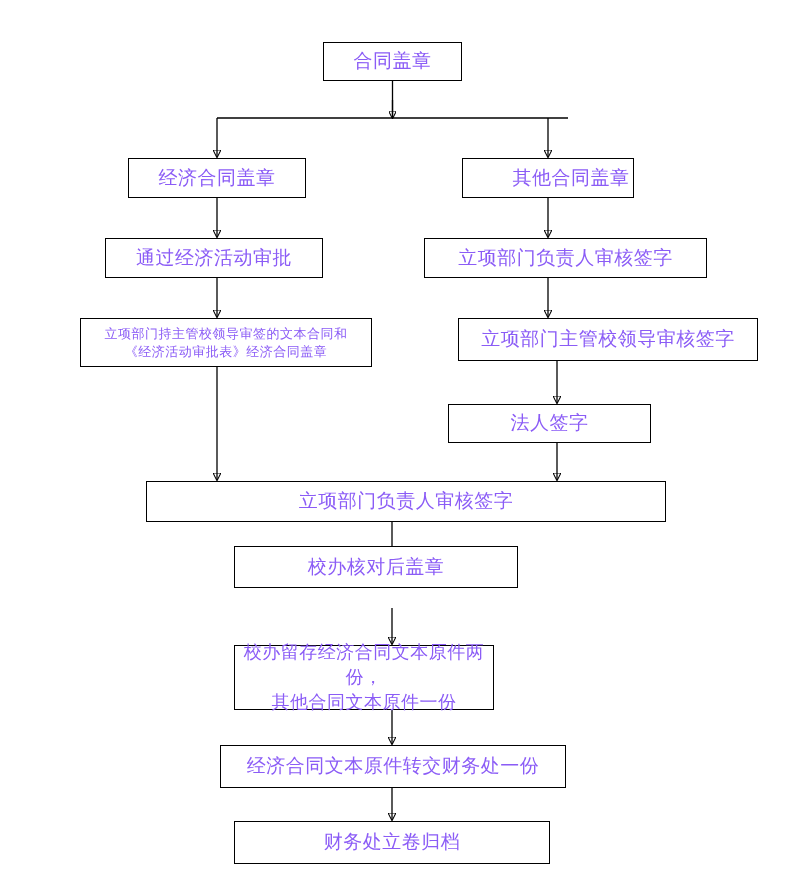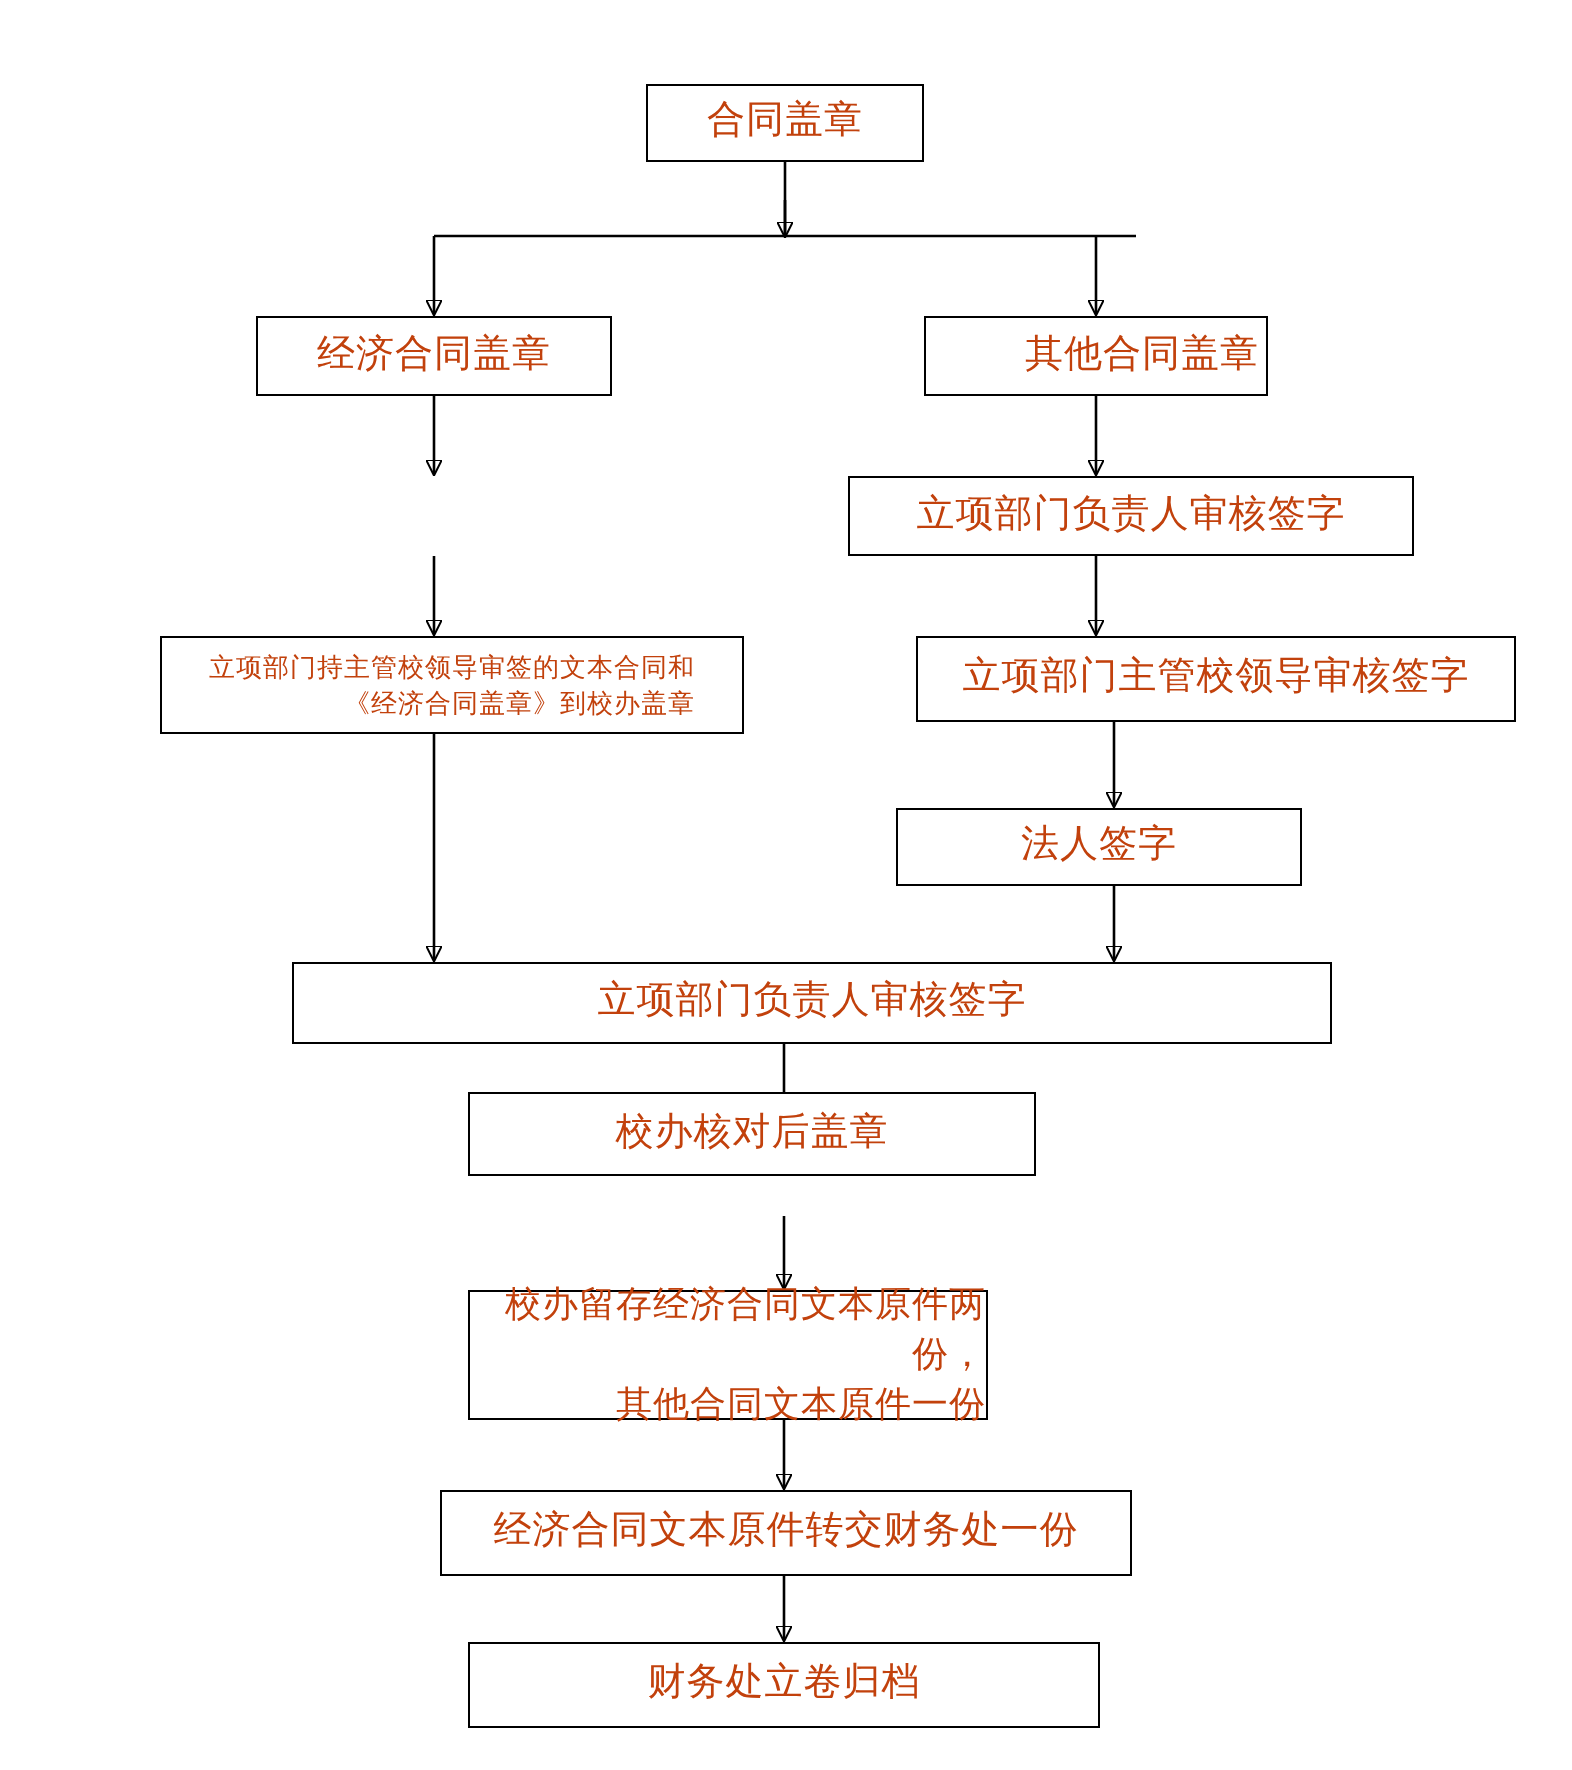--- a/index.html
+++ b/index.html
@@ -18,22 +18,22 @@
     overflow: hidden;
   }
   .node {
     position: absolute;
     box-sizing: border-box;
     border: 1.3px solid #000000;
     background: #ffffff;
     display: flex;
     align-items: center;
     justify-content: center;
-    text-align: right;
-    color: #c2410c;
+    text-align: center;
+    color: #8b5cf6;
     line-height: 1.38;
     letter-spacing: 0.5px;
     font-family: Liberation Serif, serif;
     white-space: pre-line;
     z-index: 2;
   }
   .node.size-lg { font-size: 19px; }
   .node.size-md { font-size: 18px; }
   .node.size-sm { font-size: 13px; }
 
@@ -89,23 +89,24 @@
     <path marker-end="url(#arrow)" d="M 392 608 L 392 644"></path>
 
     <path marker-end="url(#arrow)" d="M 392 710 L 392 744"></path>
 
     <path marker-end="url(#arrow)" d="M 392 788 L 392 820"></path>
   </svg>
 
   <div class="node size-lg" style="left: 323px; top: 42px; width: 139px; height: 39px;">合同盖章</div>
   <div class="node size-lg" style="left: 128px; top: 158px; width: 178px; height: 40px;">经济合同盖章</div>
   <div class="node size-lg" style="left: 462px; top: 158px; width: 172px; height: 40px; padding-left: 46px;">其他合同盖章</div>
+  <div class="node size-lg" style="left: 105px; top: 238px; width: 218px; height: 40px;">通过经济活动审批</div>
   <div class="node size-lg" style="left: 424px; top: 238px; width: 283px; height: 40px;">立项部门负责人审核签字</div>
   <div class="node size-sm" style="left: 80px; top: 318px; width: 292px; height: 49px;">立项部门持主管校领导审签的文本合同和
-《经济合同盖章》到校办盖章</div>
+《经济活动审批表》经济合同盖章</div>
   <div class="node size-lg" style="left: 410px; top: 318px; width: 300px; height: 43px; margin-left: 48px;">立项部门主管校领导审核签字</div>
   <div class="node size-lg" style="left: 428px; top: 404px; width: 203px; height: 39px; margin-left: 20px;">法人签字</div>
   <div class="node size-lg" style="left: 146px; top: 481px; width: 520px; height: 41px;">立项部门负责人审核签字</div>
   <div class="node size-lg" style="left: 234px; top: 546px; width: 284px; height: 42px;">校办核对后盖章</div>
   <div class="node size-md" style="left: 234px; top: 645px; width: 260px; height: 65px;">校办留存经济合同文本原件两份，
 其他合同文本原件一份</div>
   <div class="node size-lg" style="left: 220px; top: 745px; width: 346px; height: 43px;">经济合同文本原件转交财务处一份</div>
   <div class="node size-lg" style="left: 234px; top: 821px; width: 316px; height: 43px;">财务处立卷归档</div>
 
 </div>

